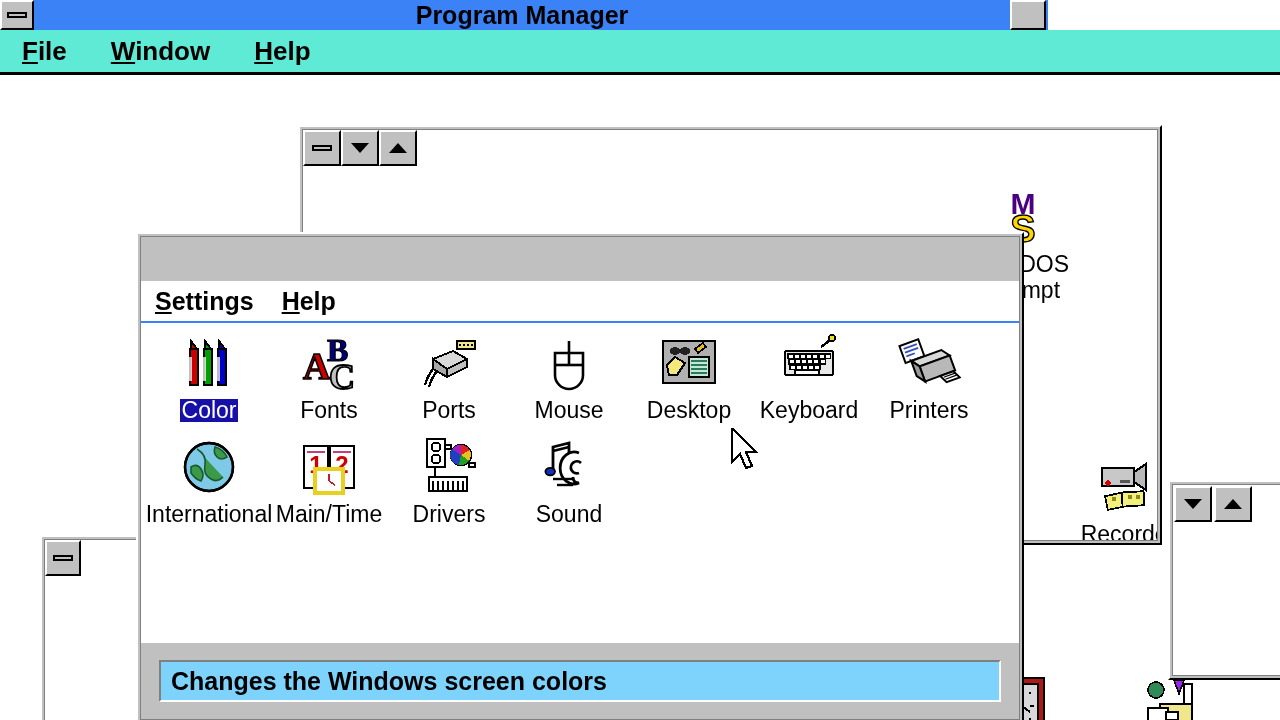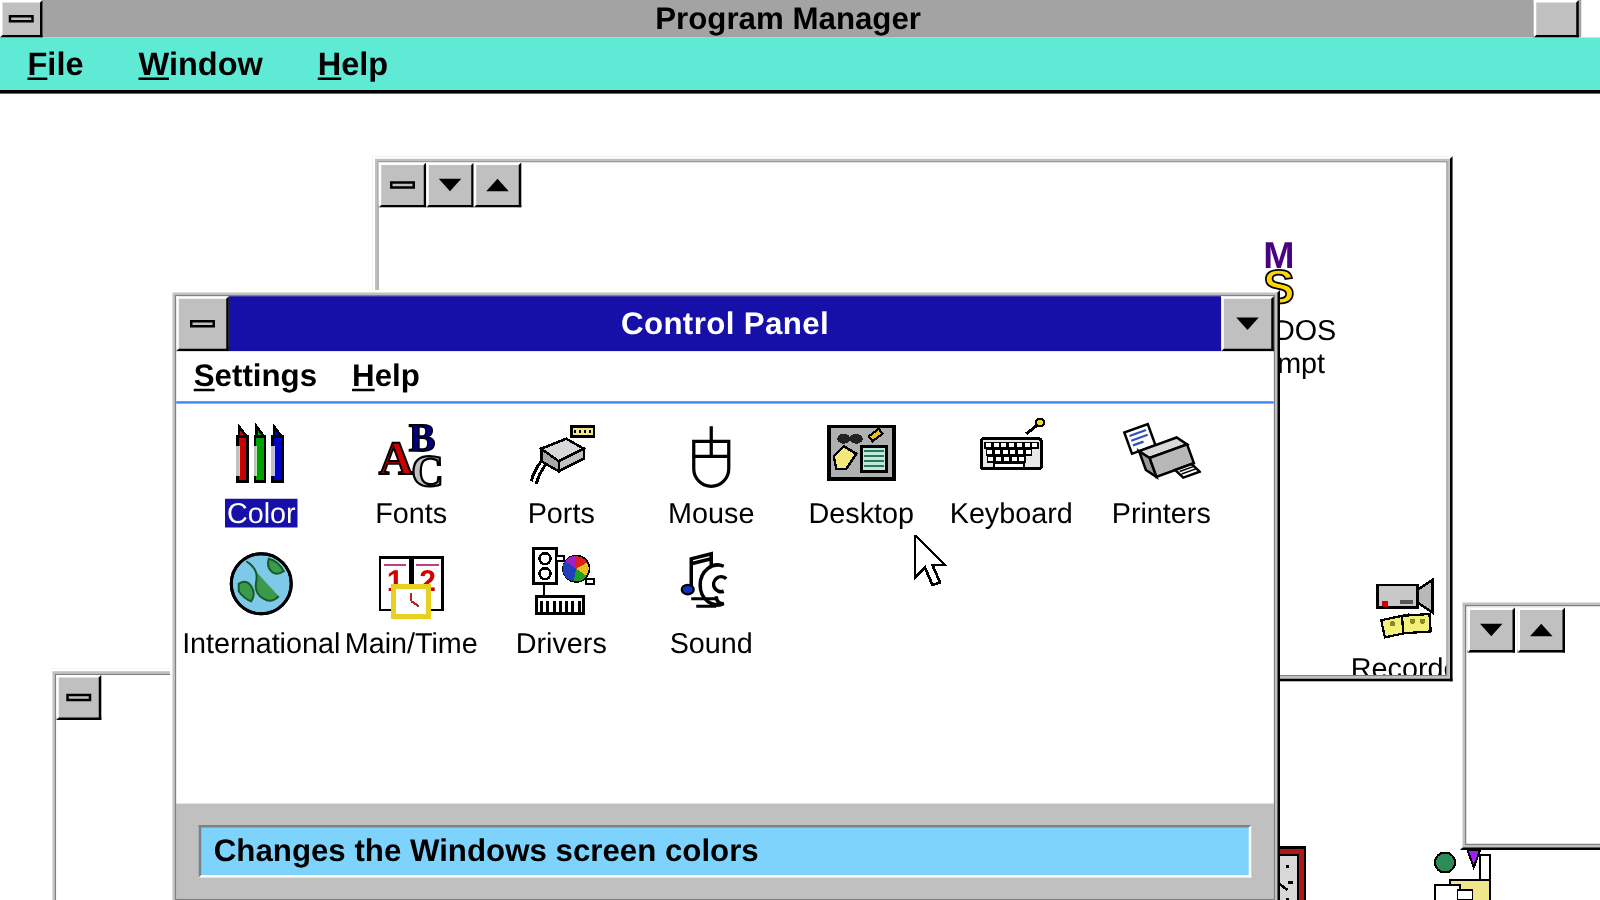--- a/index.html
+++ b/index.html
@@ -38,22 +38,22 @@
     border-right:9px solid transparent;border-bottom:10px solid #000000;
   }
   .menu-item{
     font-size:25px;color:#000;padding:0 16px;white-space:nowrap;cursor:default;
   }
   .menu-item u{text-decoration:underline;}
 
   
   #progman{left:0;top:0;width:1280px;height:720px;}
   #pm-titlebar{
-    position:absolute;left:0;top:0;width:1265px;height:30px;
-    background:#a3a3a3;display:flex;align-items:stretch;
+    position:absolute;left:0;top:0;width:1048px;height:30px;
+    background:#3b82f6;display:flex;align-items:stretch;
     border-bottom:0;
     justify-content:flex-end;
   }
   #pm-sysbtn{
     width:34px;flex:0 0 34px;background:#c0c0c0;
     border-top:2px solid #ffffff;border-left:2px solid #ffffff;
     border-right:2px solid #000000;border-bottom:2px solid #000000;
     box-sizing:border-box;display:flex;align-items:center;justify-content:center;
   }
   #pm-sysbtn .bar{width:20px;height:6px;background:#c0c0c0;border:2px solid #000;box-sizing:border-box;}
@@ -147,21 +147,21 @@
   }
   #cp-frame{position:absolute;inset:2px;border:1px solid #808080;box-sizing:border-box;background:#c0c0c0;}
   #cp-titlebar{
     position:absolute;left:3px;top:3px;right:3px;height:44px;
     background:#1710a8;display:flex;align-items:stretch;
   }
   #cp-titlebar .title-text{font-size:25px;font-weight:bold;color:#fff;}
   #cp-menubar{
     position:absolute;left:3px;top:47px;right:3px;height:40px;
     background:#ffffff;display:flex;align-items:center;
-    border-bottom:2px solid #3b82f6;
+    border-bottom:8px solid #3b82f6;
   }
   #cp-menubar .menu-item{font-size:25px;font-weight:bold;padding:0 14px;}
   #cp-client{
     position:absolute;left:3px;top:89px;right:3px;height:320px;
     background:#ffffff;overflow:hidden;
   }
   #cp-statuswrap{
     position:absolute;left:3px;top:409px;right:3px;bottom:3px;
     background:#c0c0c0;
     display:flex;align-items:center;
@@ -399,29 +399,20 @@
         <div class="prog-item" style="left:615px;top:290px;width:120px;">
           <div class="glyph"></div>
           <div class="lbl">Notepad</div>
         </div>
       </div>
     </div>
 
     <div id="cpanel">
       <div id="cp-frame"></div>
 
-      <div id="cp-titlebar">
-        <div class="sysbtn" style="width:42px;flex:0 0 42px;">
-          <span class="bar"></span>
-        </div>
-        <div class="title-text">Control Panel</div>
-        <div class="sysbtn" style="width:42px;flex:0 0 42px;">
-          <span class="tri-down"></span>
-        </div>
-      </div>
 
       <div id="cp-menubar">
         <div class="menu-item"><u>S</u><span>ettings</span></div>
         <div class="menu-item"><u>H</u><span>elp</span></div>
       </div>
 
       <div id="cp-client">
 
         <div class="cp-row" style="top:8px;left:8px;">
 

